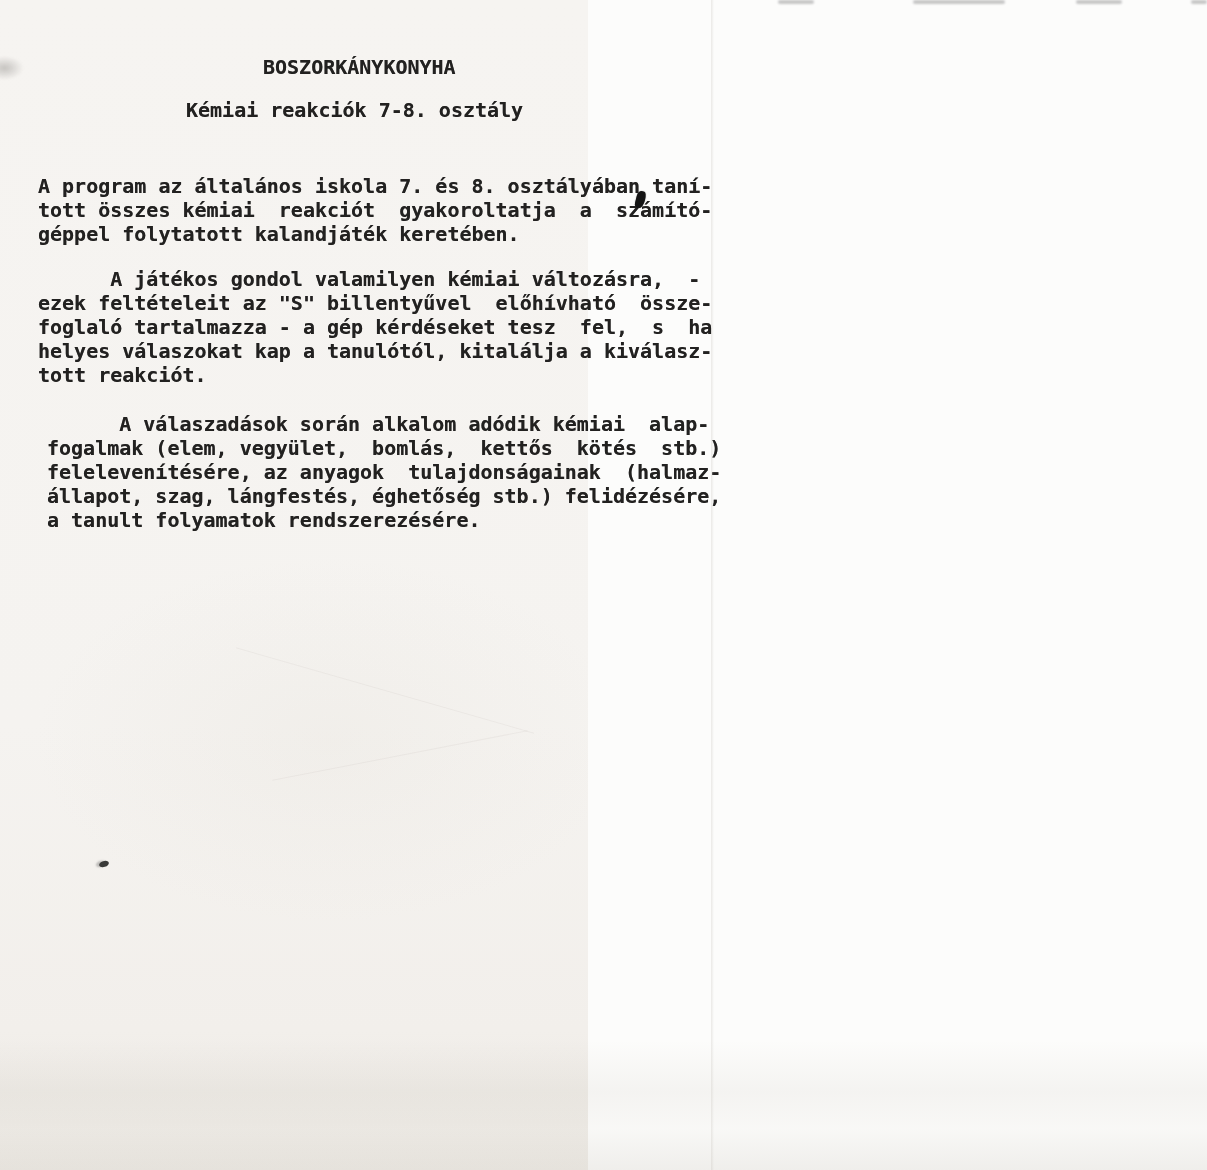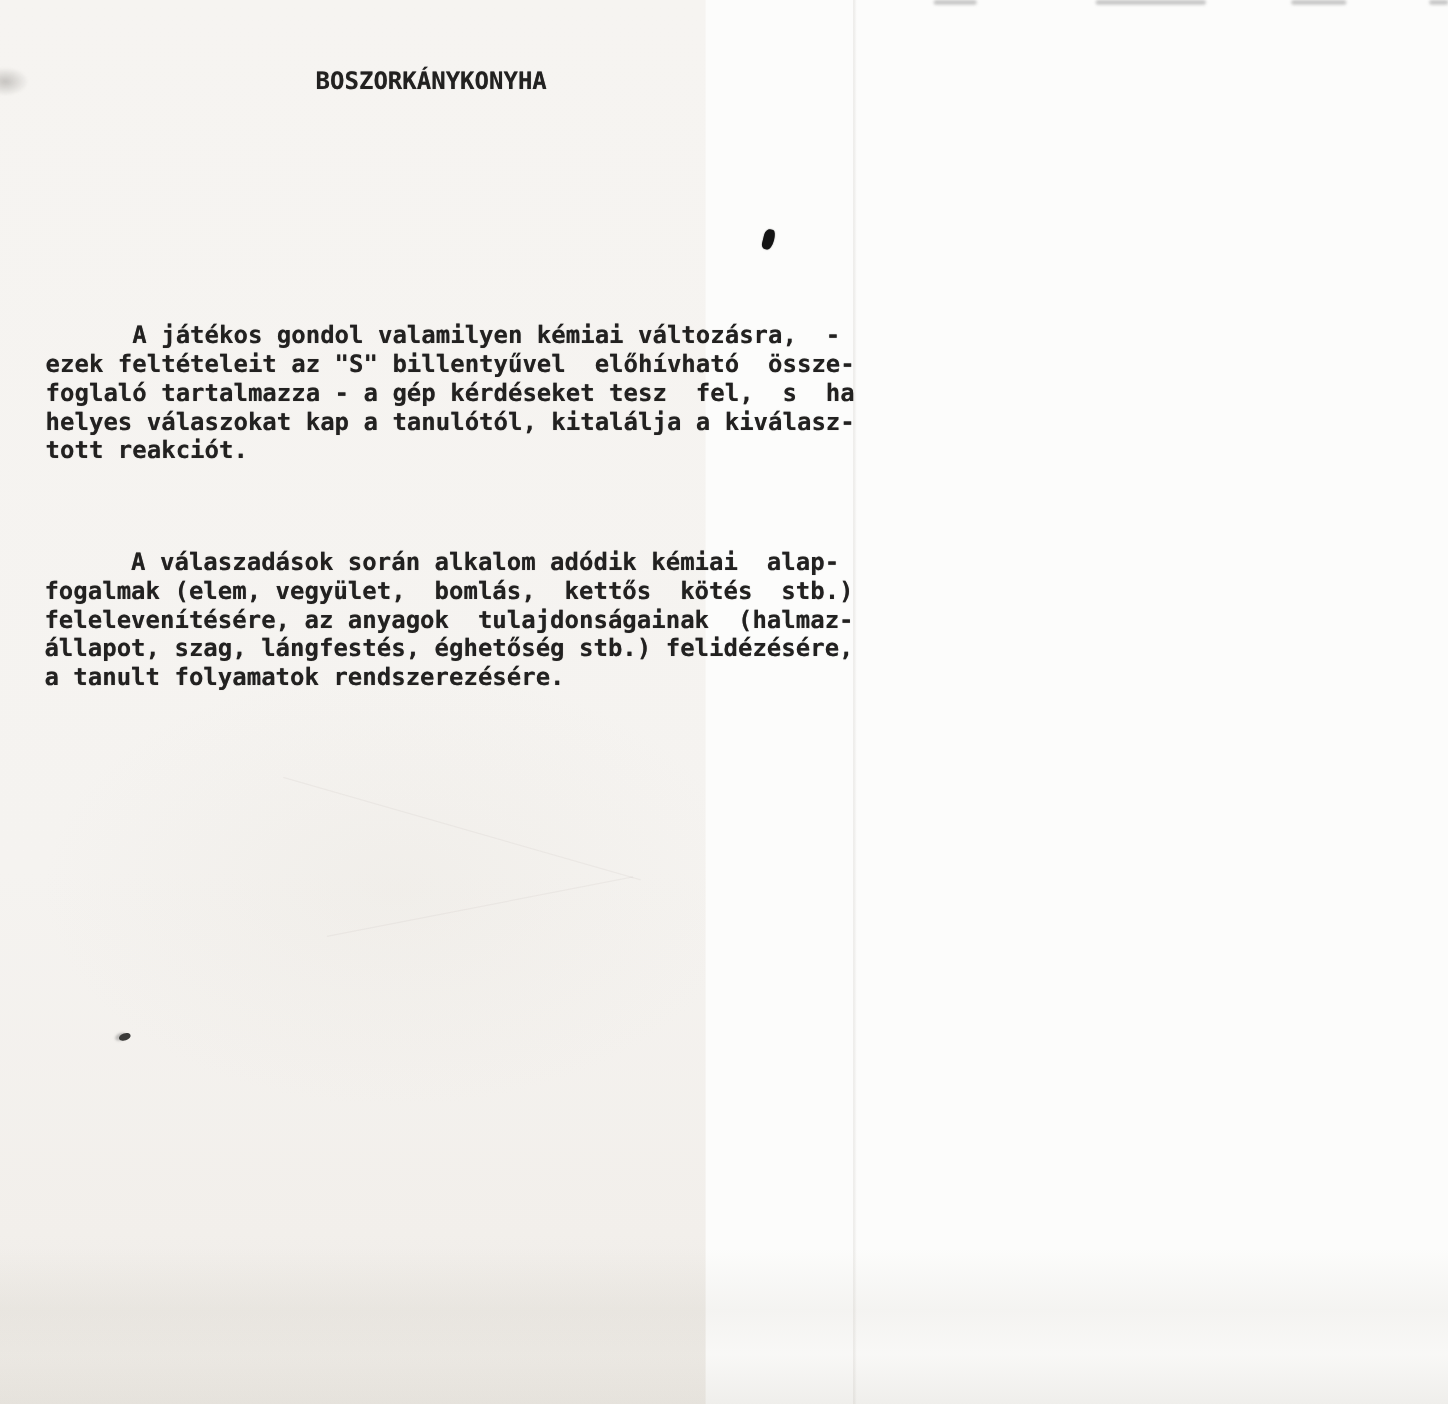--- a/index.html
+++ b/index.html
@@ -41,21 +41,21 @@
     line-height: 24px;
     font-weight: bold;
     color: #222120;
     text-shadow: 0 0 0.6px rgba(30,30,30,0.55);
     letter-spacing: 0;
   }
   .doc-title    { left: 263px; top: 55px;  }
   .doc-subtitle { left: 186px; top: 98px;  }
   .para-1       { left: 38px;  top: 174px; }
   .para-2       { left: 38px;  top: 267px; }
-  .para-3       { left: 37px;  top: 412px; margin-top: 44px; }
+  .para-3       { left: 47px;  top: 412px; }
   .para-4       { left: 38px;  top: 555px; }
   
   .ink-blot {
     position: absolute;
     left: 636px;
     top: 191px;
     width: 9px;
     height: 17px;
     background: #141414;
     border-radius: 62% 38% 55% 45% / 42% 58% 68% 32%;
@@ -115,21 +115,25 @@
       rgba(188,183,172,0.20) 100%);
     pointer-events: none;
   }
 </style>
 </head>
 <body>
 
 <div class="paper">
   <div class="tw doc-title">BOSZORKÁNYKONYHA</div>
 
+  <div class="tw doc-subtitle">Kémiai reakciók 7-8. osztály</div>
 
+  <div class="tw para-1">A program az általános iskola 7. és 8. osztályában taní-
+tott összes kémiai  reakciót  gyakoroltatja  a  számító-
+géppel folytatott kalandjáték keretében.</div>
 
   <div class="tw para-2">      A játékos gondol valamilyen kémiai változásra,  -
 ezek feltételeit az "S" billentyűvel  előhívható  össze-
 foglaló tartalmazza - a gép kérdéseket tesz  fel,  s  ha
 helyes válaszokat kap a tanulótól, kitalálja a kiválasz-
 tott reakciót.</div>
 
   <div class="tw para-3">      A válaszadások során alkalom adódik kémiai  alap-
 fogalmak (elem, vegyület,  bomlás,  kettős  kötés  stb.)
 felelevenítésére, az anyagok  tulajdonságainak  (halmaz-

